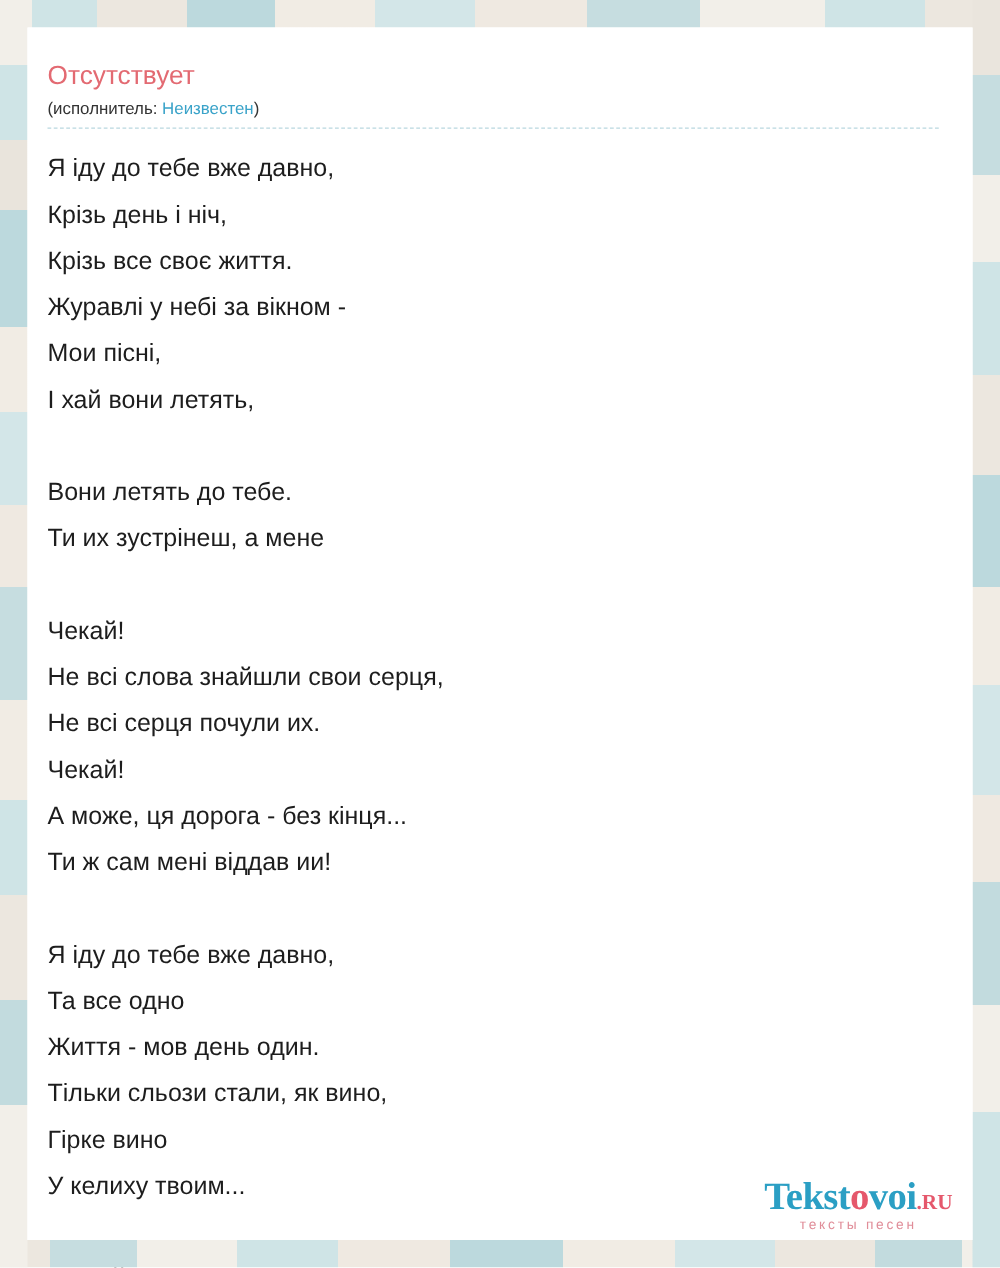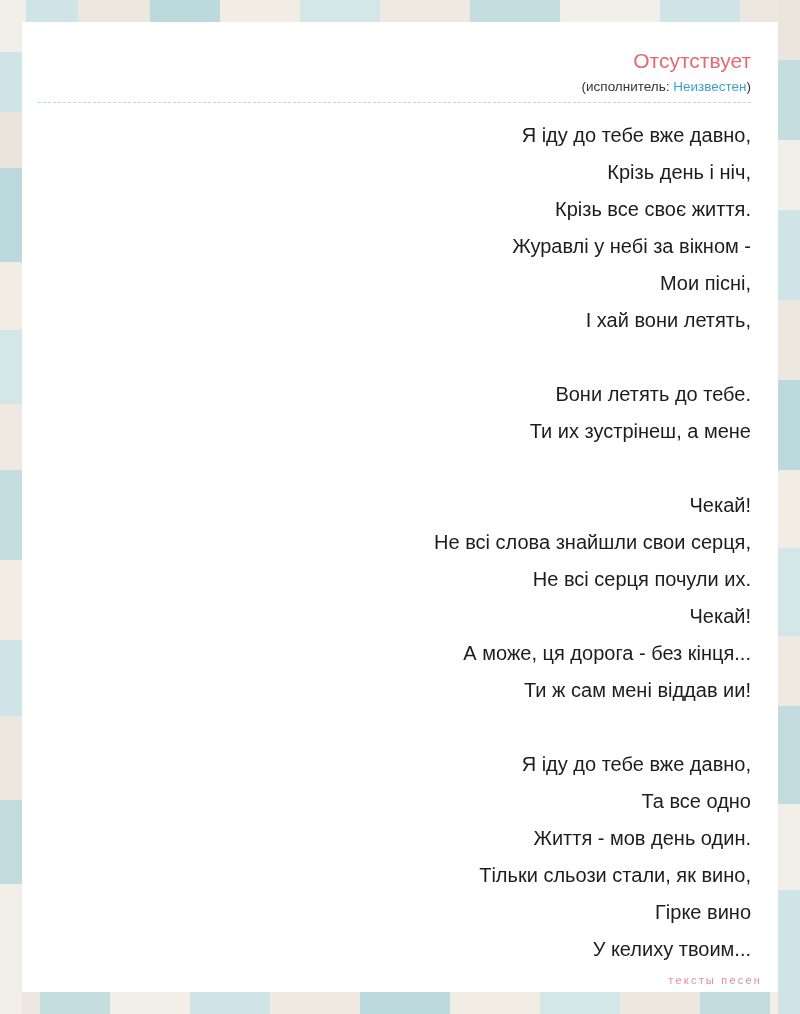--- a/index.html
+++ b/index.html
@@ -98,21 +98,20 @@
   
   .content {
     position: absolute;
     left: 22px;
     top: 22px;
     width: 756px;
     height: 970px;
     box-sizing: border-box;
     padding: 26px 27px 0 16px;
     background: #ffffff;
-    text-align: right;
   }
 
   .song-title {
     color: #e36a72;
     font-size: 21px;
     font-weight: normal;
     margin: 0 0 6px 0;
     line-height: 1.2;
   }
 
@@ -225,16 +224,17 @@
 Чекай!
 Не всі слова знайшли свои серця,
 Не всі серця почули их.
 Чекай!
 А може, ця дорога - без кінця...
 Ти ж сам мені віддав її!</div>
 
   </div>
 
   <div class="logo">
+    <span class="logo-main"><span>Tekst</span><span class="accent">o</span><span>voi</span><span class="logo-ru">.RU</span></span>
     <span class="logo-sub">тексты песен</span>
   </div>
 
 </div>
 
 </body></html>

